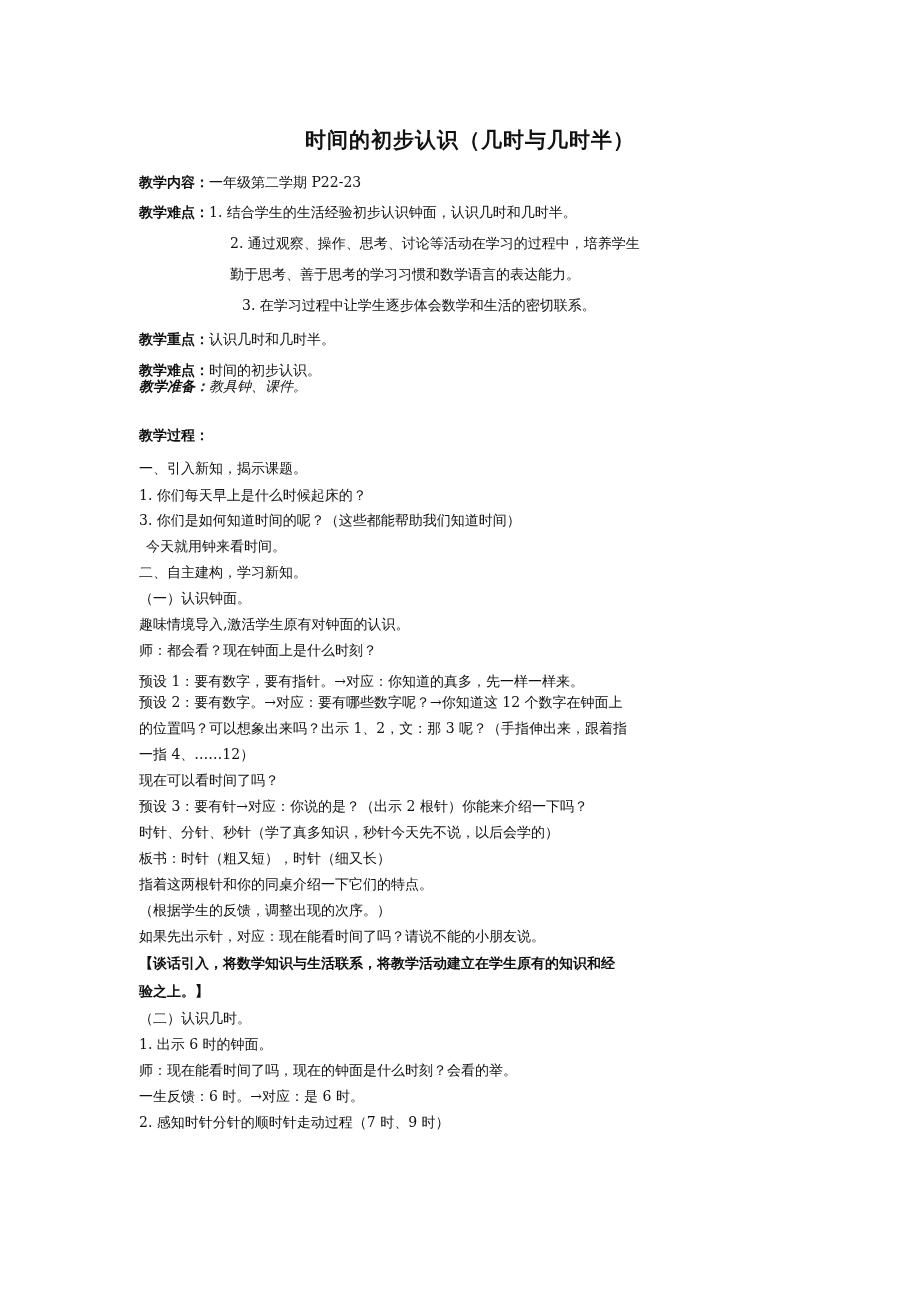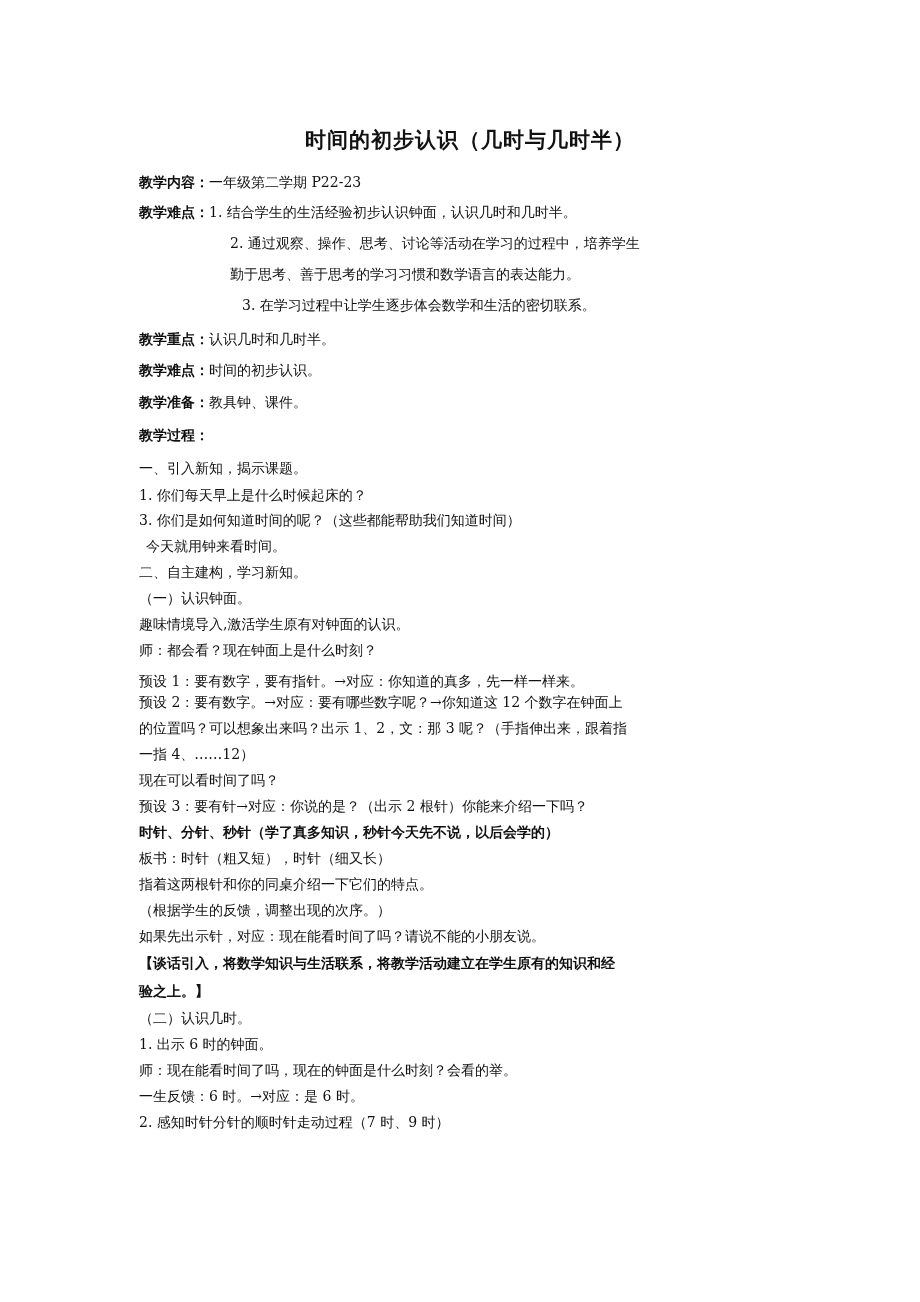--- a/index.html
+++ b/index.html
@@ -67,42 +67,42 @@
   <div class="line" style="top:232px; left:230px;">2. 通过观察、操作、思考、讨论等活动在学习的过程中，培养学生</div>
   <div class="line" style="top:263px; left:230px;">勤于思考、善于思考的学习习惯和数学语言的表达能力。</div>
   <div class="line" style="top:294px; left:242px;">3. 在学习过程中让学生逐步体会数学和生活的密切联系。</div>
 
   <div class="line hdr" style="top:328px;">
     <span class="label">教学重点：</span><span>认识几时和几时半。</span>
   </div>
   <div class="line hdr" style="top:359px;">
     <span class="label">教学难点：</span><span>时间的初步认识。</span>
   </div>
-  <div class="line hdr" style="top:391px;">
+  <div class="line hdr" style="top:375px;font-style:italic;">
     <span class="label">教学准备：</span><span>教具钟、课件。</span>
   </div>
   <div class="line hdr" style="top:424px;">
     <span class="label">教学过程：</span>
   </div>
 
   <div class="line" style="top:457px;">一、引入新知，揭示课题。</div>
   <div class="line" style="top:484px;">1. 你们每天早上是什么时候起床的？</div>
   <div class="line" style="top:509px;">3. 你们是如何知道时间的呢？（这些都能帮助我们知道时间）</div>
   <div class="line" style="top:535px; left:146px;">  今天就用钟来看时间。</div>
   <div class="line" style="top:561px;">二、自主建构，学习新知。</div>
   <div class="line" style="top:587px;">（一）认识钟面。</div>
   <div class="line" style="top:613px;">趣味情境导入,激活学生原有对钟面的认识。</div>
   <div class="line" style="top:639px;">师：都会看？现在钟面上是什么时刻？</div>
   <div class="line" style="top:670px;">预设 1：要有数字，要有指针。→对应：你知道的真多，先一样一样来。</div>
   <div class="line" style="top:691px;">预设 2：要有数字。→对应：要有哪些数字呢？→你知道这 12 个数字在钟面上</div>
   <div class="line" style="top:717px;">的位置吗？可以想象出来吗？出示 1、2，文：那 3 呢？（手指伸出来，跟着指</div>
   <div class="line" style="top:743px;">一指 4、……12）</div>
   <div class="line" style="top:769px;">现在可以看时间了吗？</div>
   <div class="line" style="top:795px;">预设 3：要有针→对应：你说的是？（出示 2 根针）你能来介绍一下吗？</div>
-  <div class="line" style="top:821px;font-weight:bold;">时针、分针、秒针（学了真多知识，秒针今天先不说，以后会学的）</div>
+  <div class="line" style="top:821px;">时针、分针、秒针（学了真多知识，秒针今天先不说，以后会学的）</div>
   <div class="line" style="top:847px;">板书：时针（粗又短），时针（细又长）</div>
   <div class="line" style="top:873px;">指着这两根针和你的同桌介绍一下它们的特点。</div>
   <div class="line" style="top:899px;">（根据学生的反馈，调整出现的次序。）</div>
   <div class="line bold" style="top:952px;">【谈话引入，将数学知识与生活联系，将教学活动建立在学生原有的知识和经</div>
   <div class="line" style="top:925px;">如果先出示针，对应：现在能看时间了吗？请说不能的小朋友说。</div>
   <div class="line bold" style="top:980px;">验之上。】</div>
   <div class="line" style="top:1007px;">（二）认识几时。</div>
   <div class="line" style="top:1033px;">1. 出示 6 时的钟面。</div>
   <div class="line" style="top:1059px;">师：现在能看时间了吗，现在的钟面是什么时刻？会看的举。</div>
   <div class="line" style="top:1085px;">一生反馈：6 时。→对应：是 6 时。</div>

